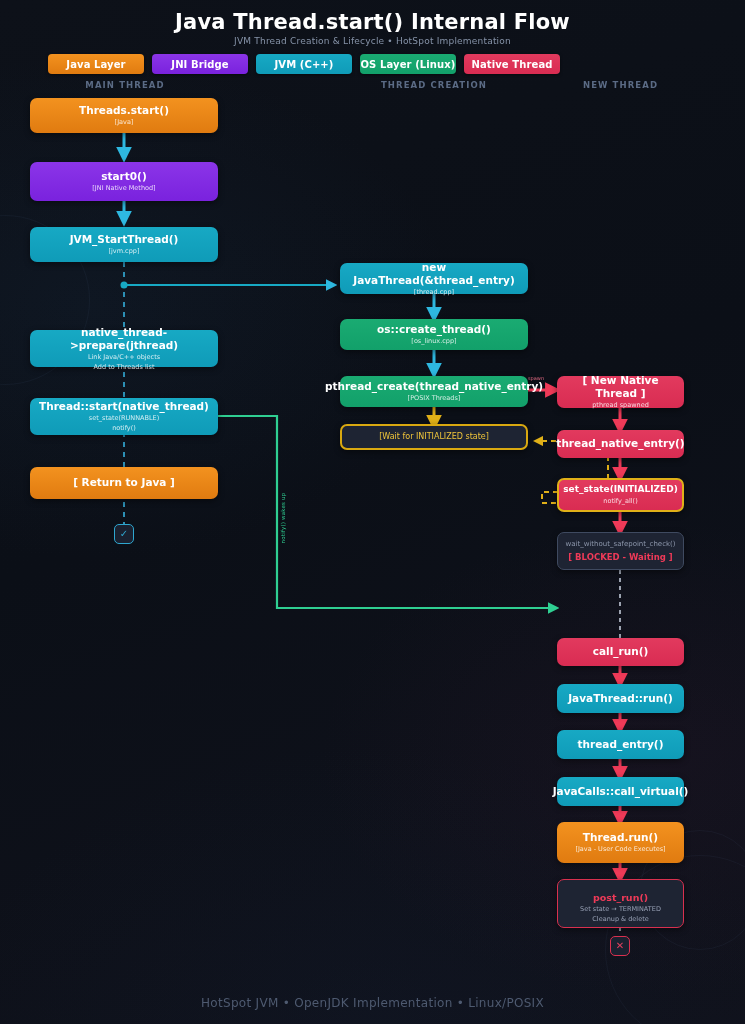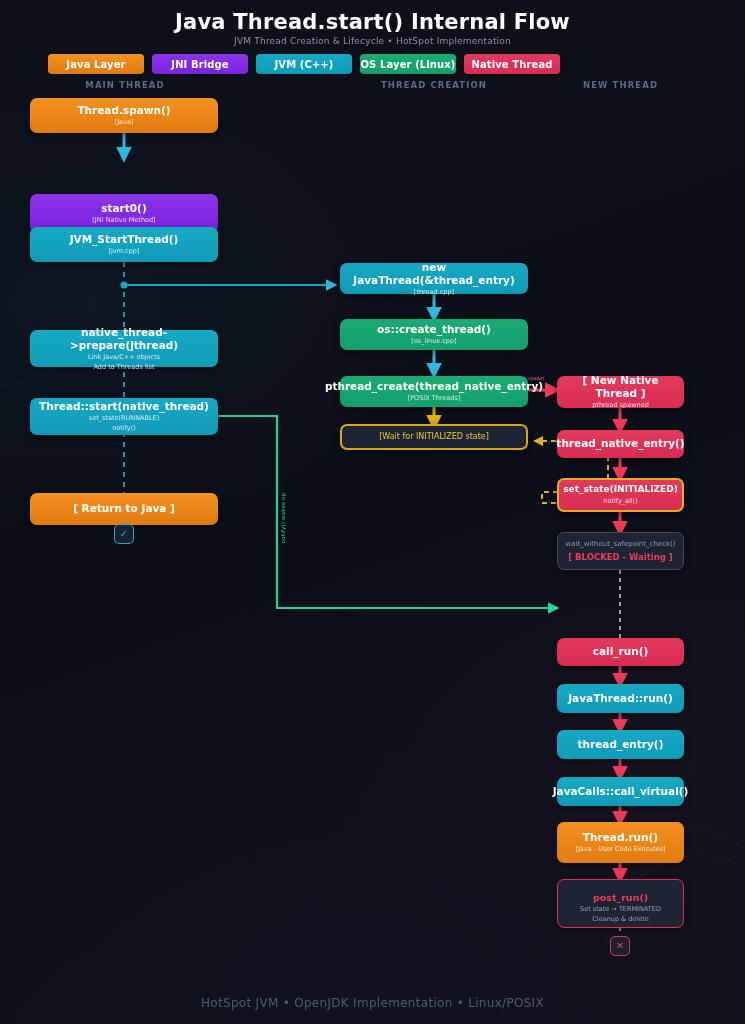--- a/index.html
+++ b/index.html
@@ -173,25 +173,25 @@
     <line x1="620" y1="759" x2="620" y2="777" stroke="#ef3a58" stroke-width="3" marker-end="url(#ah-pink)"></line>
     <line x1="620" y1="806" x2="620" y2="822" stroke="#ef3a58" stroke-width="3" marker-end="url(#ah-pink)"></line>
     <line x1="620" y1="863" x2="620" y2="879" stroke="#ef3a58" stroke-width="3" marker-end="url(#ah-pink)"></line>
     <line x1="620" y1="928" x2="620" y2="934" stroke="#c0c8d6" stroke-width="1.4" stroke-dasharray="3 3"></line>
   </svg>
 
   <div class="vlabel" style="left:253px; top:515px; width:60px; text-align:center;">notify() wakes up</div>
   <div class="elabel" style="left:528px; top:375px;">spawn</div>
 
   <div class="node n-java" style="left:30px; top:98px; width:188px; height:35px;">
-    <span class="t">Thread.spawn()</span>
+    <span class="t">Threads.start()</span>
     <span class="sub">[Java]</span>
   </div>
 
-  <div class="node n-jni" style="left:30px; top:162px; width:188px; height:39px;margin-top:32px;">
+  <div class="node n-jni" style="left:30px; top:162px; width:188px; height:39px;">
     <span class="t">start0()</span>
     <span class="sub">[JNI Native Method]</span>
   </div>
 
   <div class="node n-jvm" style="left:30px; top:227px; width:188px; height:35px;">
     <span class="t">JVM_StartThread()</span>
     <span class="sub">[jvm.cpp]</span>
   </div>
 
   <div class="node n-jvm" style="left:30px; top:330px; width:188px; height:37px;">
@@ -199,21 +199,21 @@
     <span class="sub">Link Java/C++ objects</span>
     <span class="sub">Add to Threads list</span>
   </div>
 
   <div class="node n-jvm" style="left:30px; top:398px; width:188px; height:37px;">
     <span class="t">Thread::start(native_thread)</span>
     <span class="sub">set_state(RUNNABLE)</span>
     <span class="sub">notify()</span>
   </div>
 
-  <div class="node n-java" style="left:30px; top:467px; width:188px; height:32px;margin-top:26px;">
+  <div class="node n-java" style="left:30px; top:467px; width:188px; height:32px;">
     <span class="t">[ Return to Java ]</span>
   </div>
 
   <div class="icon-chip icon-ok" style="left:114px; top:524px;">
     <span>✓</span>
   </div>
 
   <div class="node n-jvm" style="left:340px; top:263px; width:188px; height:31px;">
     <span class="t">new JavaThread(&amp;thread_entry)</span>
     <span class="sub">[thread.cpp]</span>

